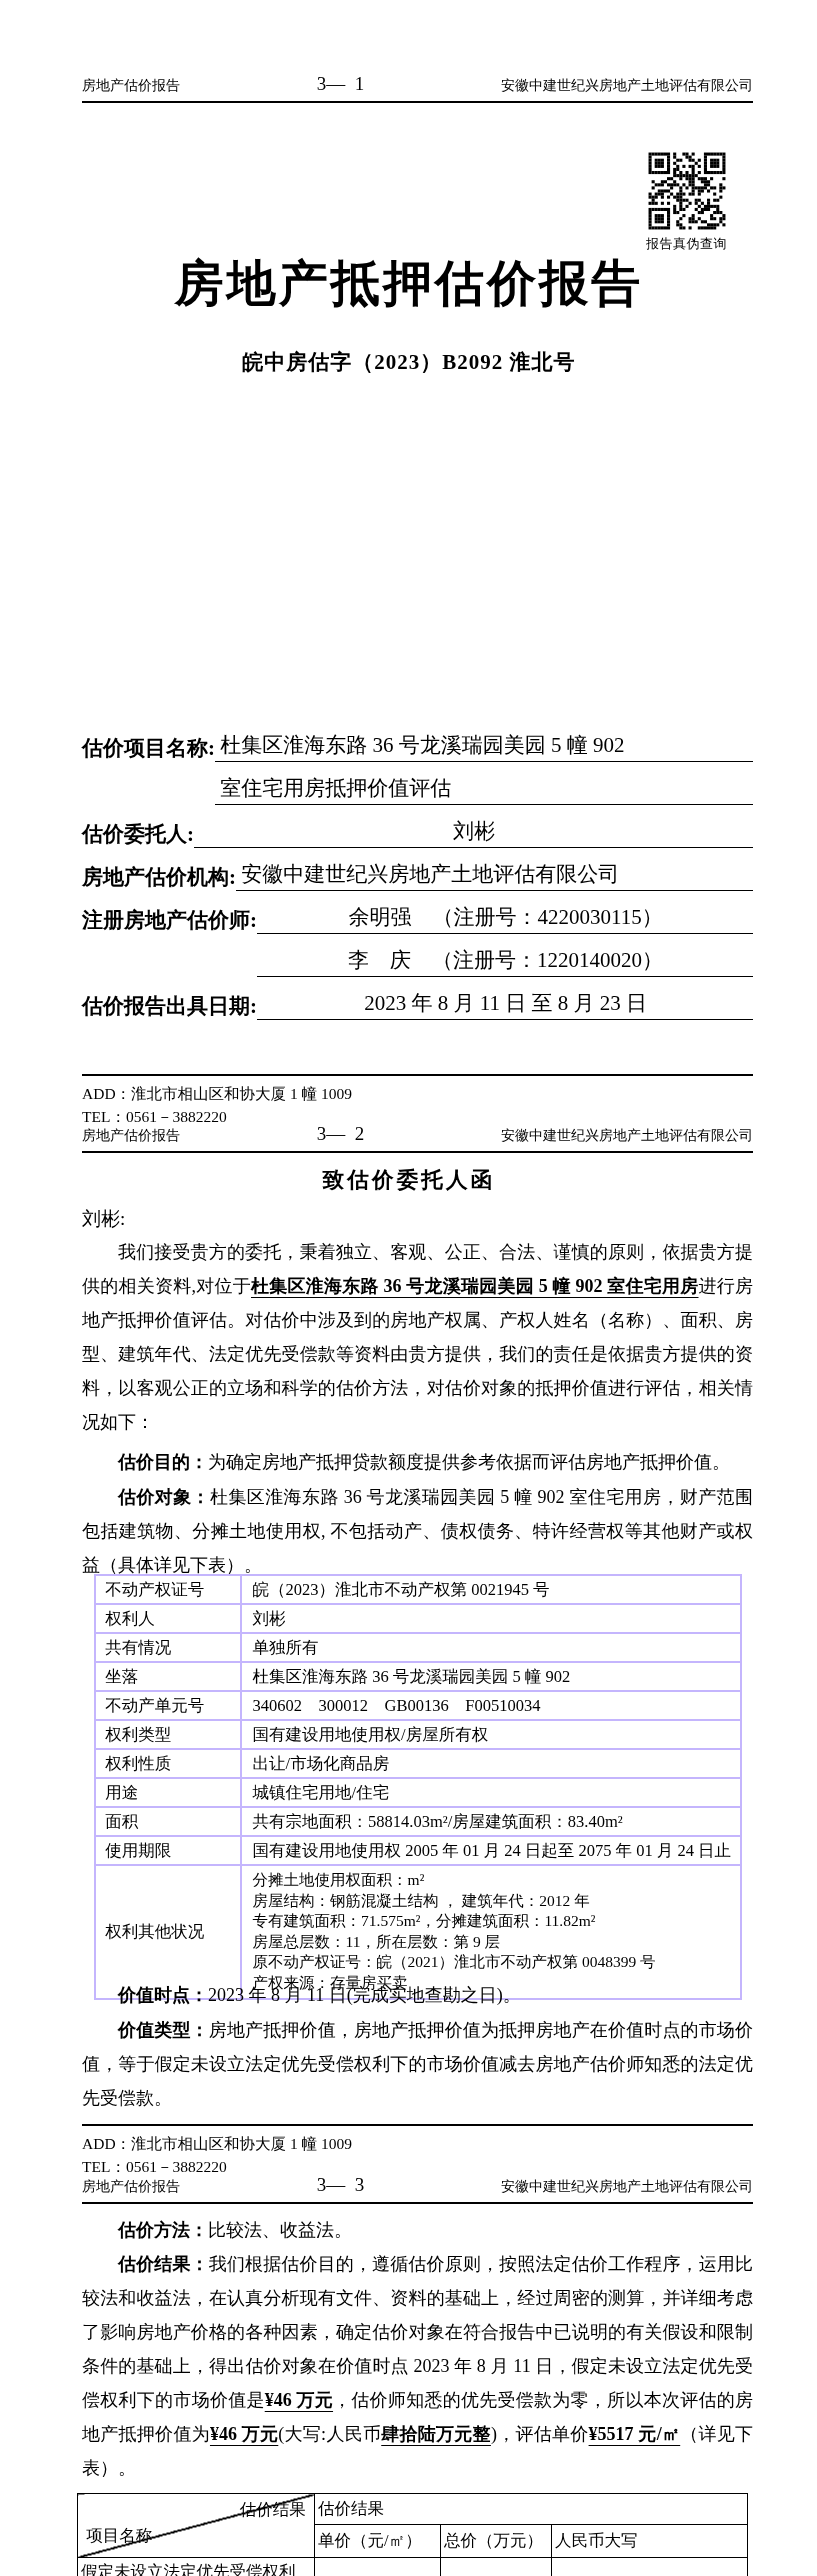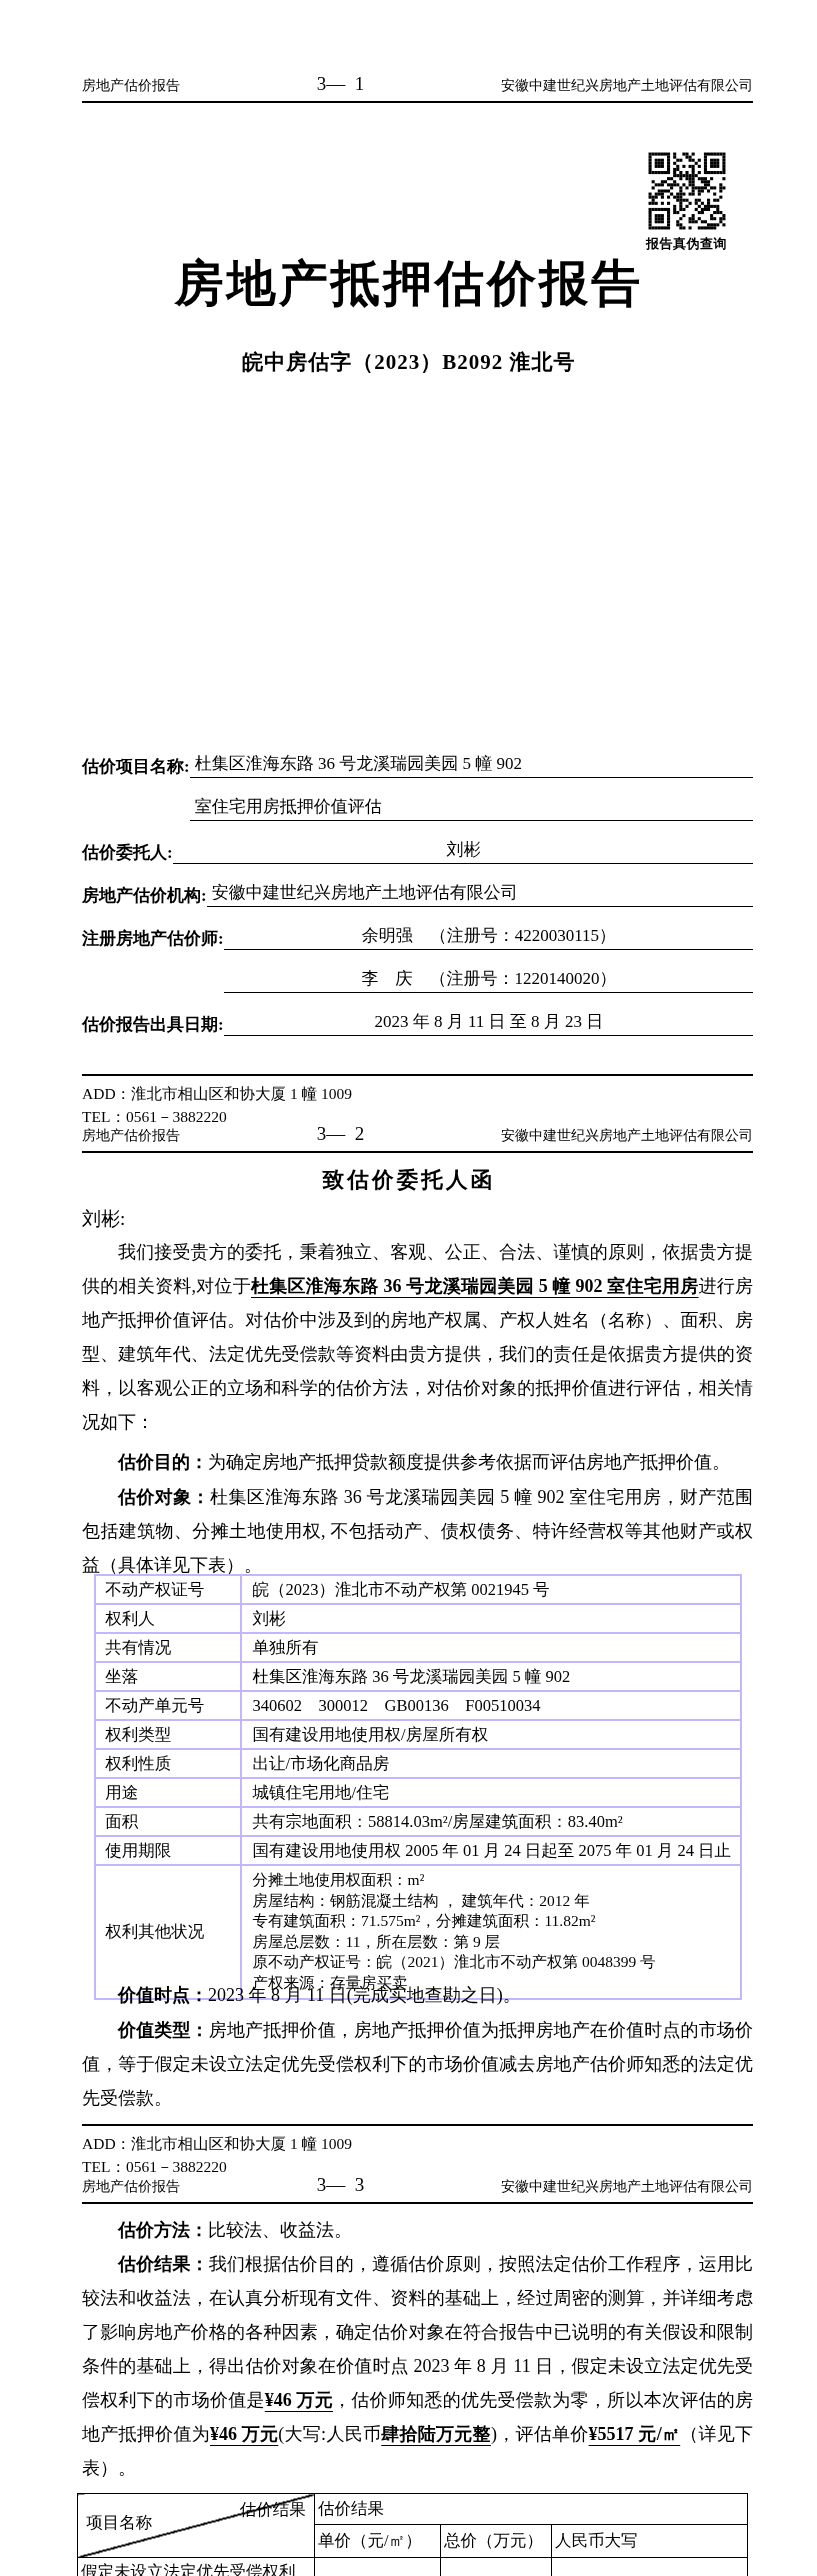--- a/index.html
+++ b/index.html
@@ -9,26 +9,26 @@
   
   .page-header{position:absolute;left:82px;width:671px;display:flex;justify-content:space-between;
                align-items:flex-end;font-size:14px;border-bottom:2.1px solid #000;padding-bottom:6.2px;}
   .hdr-page{white-space:pre;font-size:19px;}
   .page-footer{position:absolute;left:82px;width:671px;border-top:2.1px solid #000;padding-top:6.2px;
                font-size:15.5px;line-height:23px;}
 
   
   .qr-wrap{position:absolute;left:645px;top:151px;width:83px;text-align:center;}
   .qr-wrap svg{display:block;margin:0 auto;}
-  .qr-caption{font-size:13px;margin-top:4.1px;letter-spacing:0.5px;font-weight:bold;}
+  .qr-caption{font-size:13px;margin-top:4.1px;letter-spacing:0.5px;}
   .main-title{position:absolute;top:251px;left:0;width:100%;text-align:center;
               font-size:49px;font-weight:bold;letter-spacing:3.1px;}
   .report-no{position:absolute;top:348px;left:0;width:100%;text-align:center;
              font-size:21px;font-weight:bold;letter-spacing:1px;}
-  .cover-fields{position:absolute;left:82px;top:736px;width:671px;font-size:17px;margin-top:16px;}
+  .cover-fields{position:absolute;left:82px;top:736px;width:671px;font-size:21px;}
   .field-row{display:flex;align-items:flex-end;height:26px;margin-bottom:17px;}
   .field-label{font-weight:bold;white-space:nowrap;}
   .field-value{flex:1;border-bottom:1.5px solid #000;padding:0 4.1px 2.1px 5.2px;white-space:nowrap;}
   .field-value.center{text-align:center;}
 
   
   .letter-title{position:absolute;top:1165px;left:0;width:100%;text-align:center;
                 font-size:21.6px;font-weight:bold;letter-spacing:3.1px;}
   .salutation{position:absolute;left:82px;top:1206px;font-size:19px;}
   .para{position:absolute;left:82px;width:671px;font-size:18px;line-height:34px;
@@ -46,21 +46,21 @@
   .ptable td.other-val{padding:4.1px 0 4.1px 10.3px;}
   .other-line{font-size:15.5px;line-height:20.6px;}
 
   
   .rtable{position:absolute;left:77px;top:2493px;width:670px;border-collapse:collapse;
           font-size:16.5px;border:1.5px solid #000;table-layout:fixed;}
   .rtable td{border:1px solid #000;text-align:left;vertical-align:middle;padding:1px 3.1px;line-height:26px;}
   .rtable td.diag{position:relative;padding:0;
       background-image:linear-gradient(to bottom right,transparent calc(50% - 1px),#000 calc(50% - 1px),#000 calc(50% + 1px),transparent calc(50% + 1px));}
   .diag-top{position:absolute;top:3.1px;right:8.2px;}
-  .diag-bottom{position:absolute;bottom:21px;left:8.2px;}
+  .diag-bottom{position:absolute;bottom:8px;left:8.2px;}
 </style>
 </head>
 <body>
 
 <div class="doc">
 
   <div class="page-header" style="top:73px;">
     <span>房地产估价报告</span>
     <span class="hdr-page">3—  1</span>
     <span>安徽中建世纪兴房地产土地评估有限公司</span>

